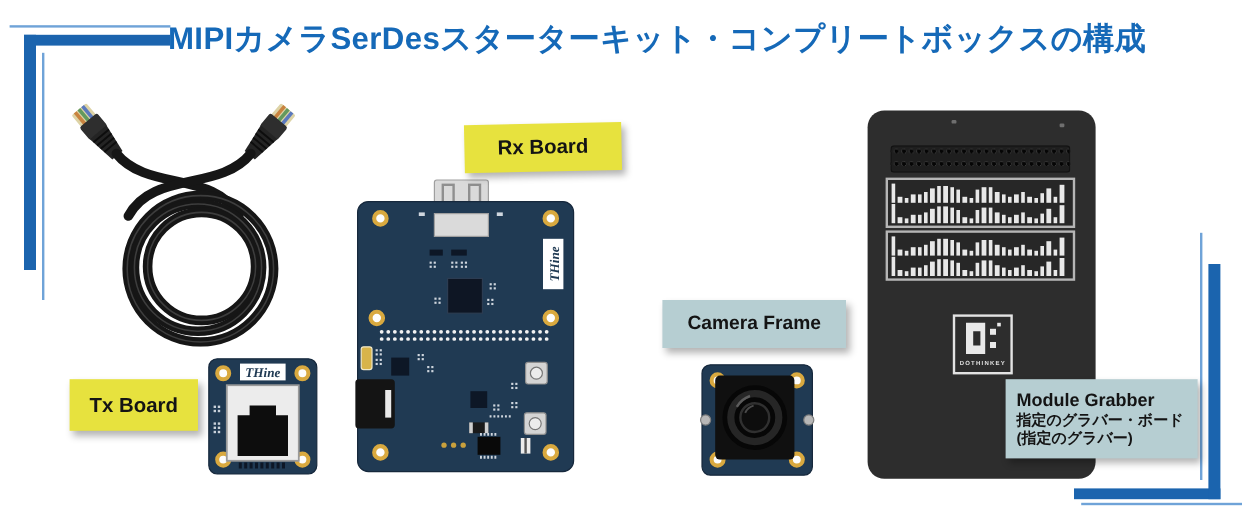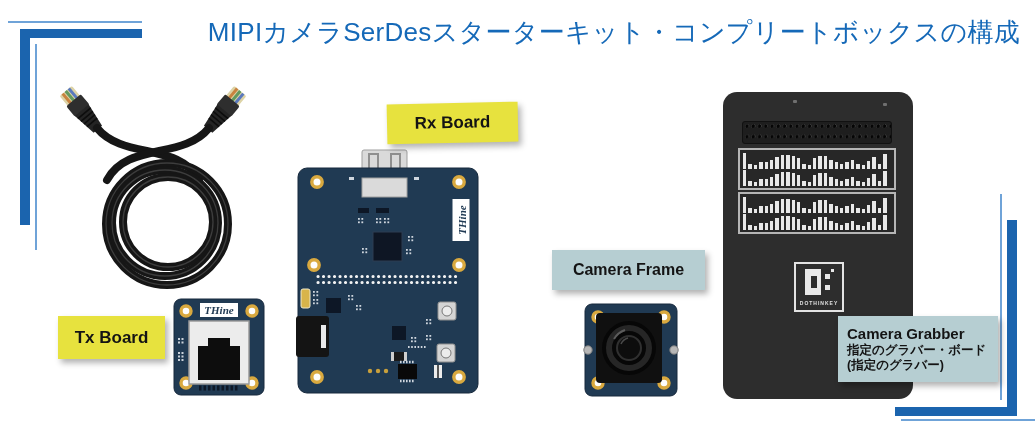--- a/index.html
+++ b/index.html
@@ -1,21 +1,21 @@
 <!DOCTYPE html>
 <html><head>
 <meta charset="utf-8">
 <style>
   html,body{margin:0;padding:0;background:#fff;}
   .stage{position:relative;width:1035px;height:435px;background:#ffffff;overflow:hidden;
          font-family:"Liberation Sans",sans-serif;}
 
   
-  .title{position:absolute;left:140px;top:15px;width:880px;text-align:right;
-         font-size:26px;font-weight:normal;color:#1569b8;letter-spacing:.3px;white-space:nowrap;}
+  .title{position:absolute;left:140px;top:15px;width:880px;text-align:left;
+         font-size:26px;font-weight:bold;color:#1569b8;letter-spacing:.3px;white-space:nowrap;}
 
   
   .deco{position:absolute;background:#1b64ae;}
   .deco.light{background:#6fa3d8;}
   .tl-thin-h{left:8px;top:21px;width:134px;height:2px;}
   .tl-thick-h{left:20px;top:29px;width:122px;height:9px;}
   .tl-thick-v{left:20px;top:29px;width:10px;height:196px;}
   .tl-thin-v{left:35px;top:44px;width:2px;height:206px;}
   .br-thin-h{left:901px;top:419px;width:134px;height:2px;}
   .br-thick-h{left:895px;top:407px;width:122px;height:9px;}
@@ -361,18 +361,18 @@
         <rect x="28" y="1" width="3" height="3" fill="#e9e9e9"></rect>
       </svg>
       <span class="fg-logo-text">DOTHINKEY</span>
     </div>
   </div>
 
   <div class="note yellow note-tx">Tx Board</div>
   <div class="note yellow note-rx">Rx Board</div>
   <div class="note bluegray note-cam">Camera Frame</div>
   <div class="note bluegray note-fg">
-    <span class="l1">Camera Grabber</span>
+    <span class="l1">Module Grabber</span>
     <span class="l2">指定のグラバー・ボード</span>
     <span class="l2">(指定のグラバー)</span>
   </div>
 
 </div>
 
 </body></html>

